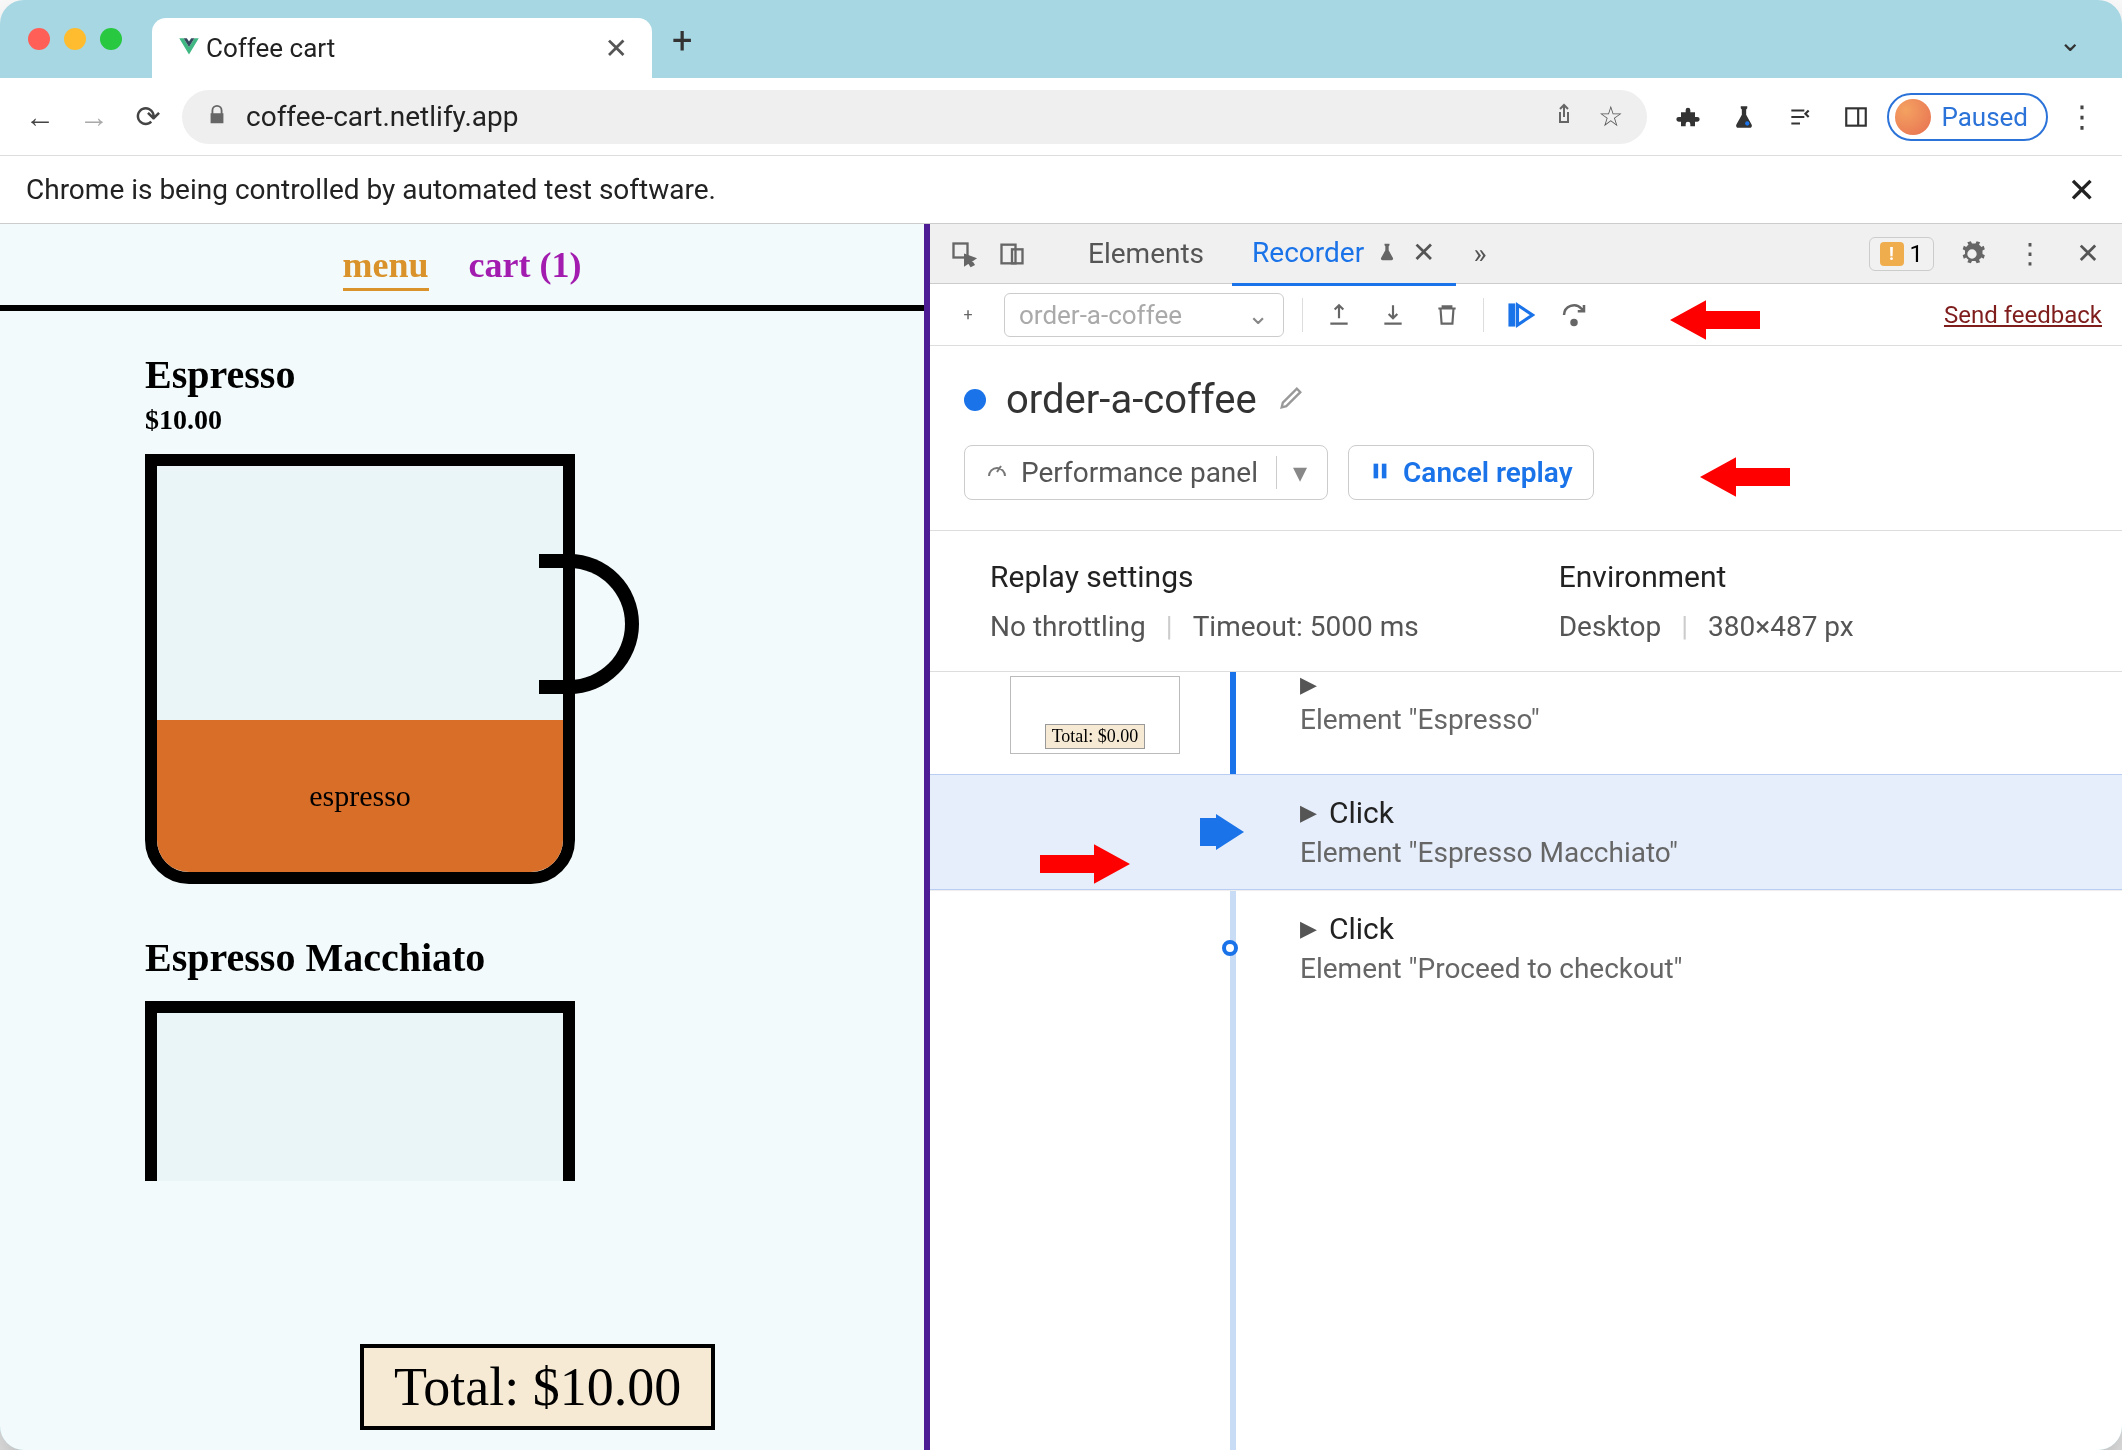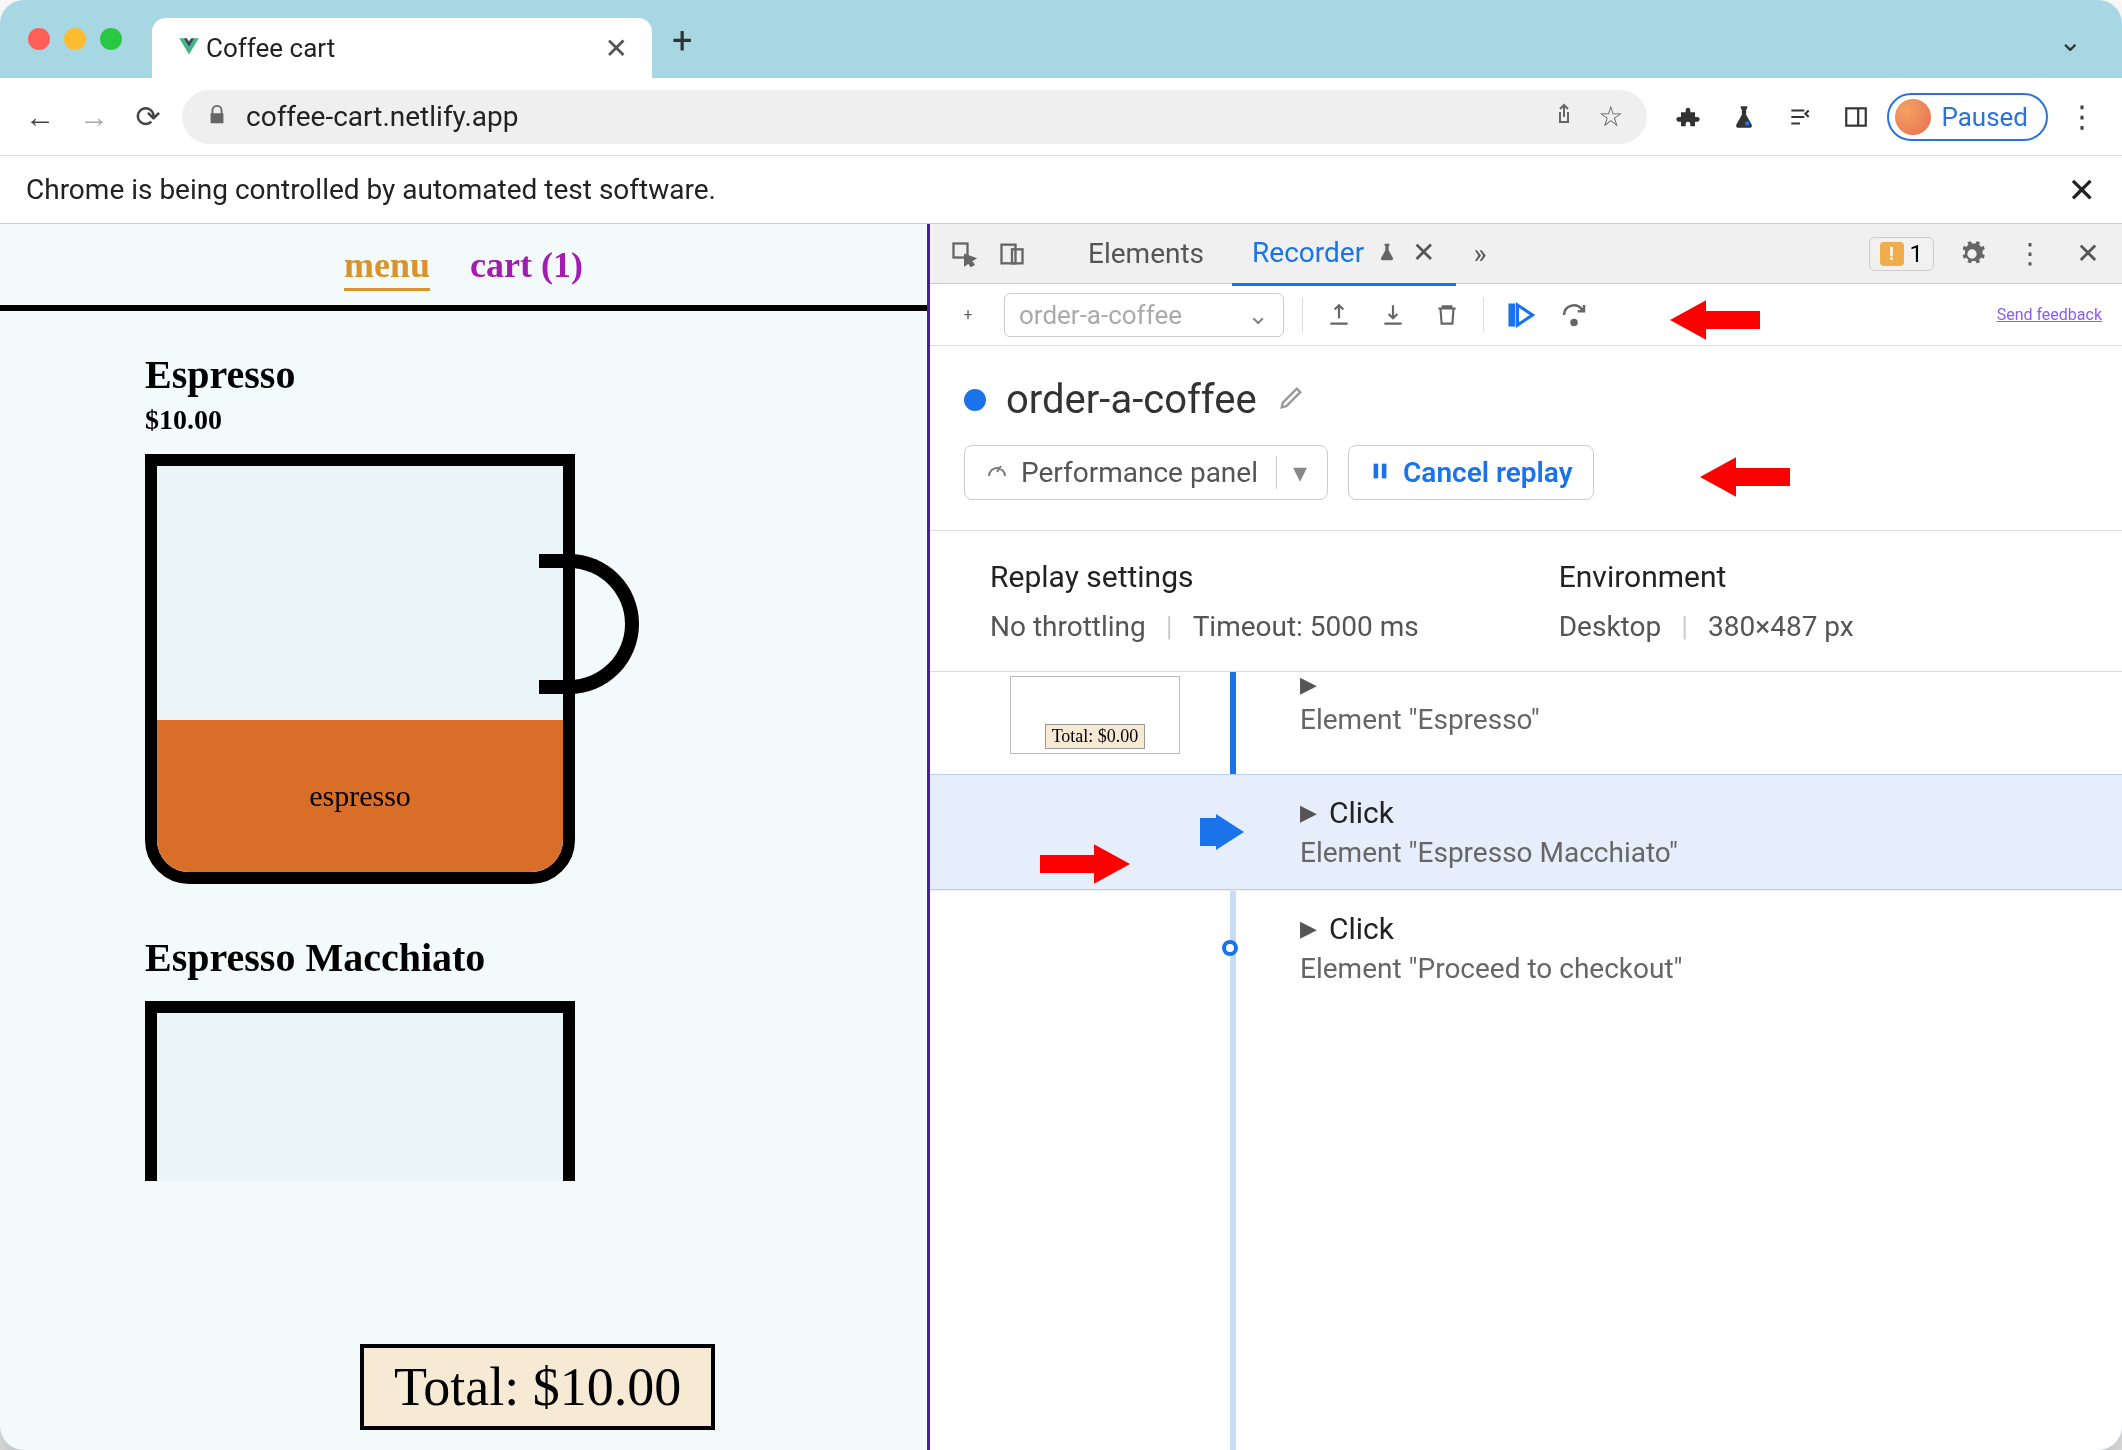--- a/index.html
+++ b/index.html
@@ -97,21 +97,21 @@
 .content-area {
   display: flex;
   height: calc(100% - 78px - 78px - 68px);
 }
 
 .page-pane {
   width: 930px;
   background: #f3fafb;
   position: relative;
   overflow: hidden;
-  border-right: 3px solid #4c1d95;
+  border-right: 6px solid #4c1d95;
 }
 .page-nav {
   display: flex;
   justify-content: center;
   gap: 40px;
   padding: 20px 0 14px;
   border-bottom: 6px solid #000;
   font-family: Georgia, serif;
   font-size: 36px;
   font-weight: bold;
@@ -232,21 +232,21 @@
   padding: 6px 14px;
   font-size: 26px;
   color: #aaa;
   min-width: 280px;
   display: flex;
   align-items: center;
 }
 .flow-dropdown .chev { margin-left: auto; color: #888; }
 .sep { width: 1px; height: 34px; background: #ddd; }
 .play-icon { color: #1a73e8; }
-.send-feedback { margin-left: auto; color: #8b5cf6; text-decoration: underline; font-size: 16px; cursor: pointer; }
+.send-feedback { margin-left: auto; color: #7f1d1d; text-decoration: underline; font-size: 24px; cursor: pointer; }
 
 .rec-header {
   padding: 30px 34px 22px;
   display: flex;
   align-items: center;
   gap: 20px;
 }
 .rec-dot { width: 22px; height: 22px; border-radius: 50%; background: #1a73e8; }
 .rec-title { font-size: 40px; color: #333; }
 .edit-icon { color: #888; cursor: pointer; }

